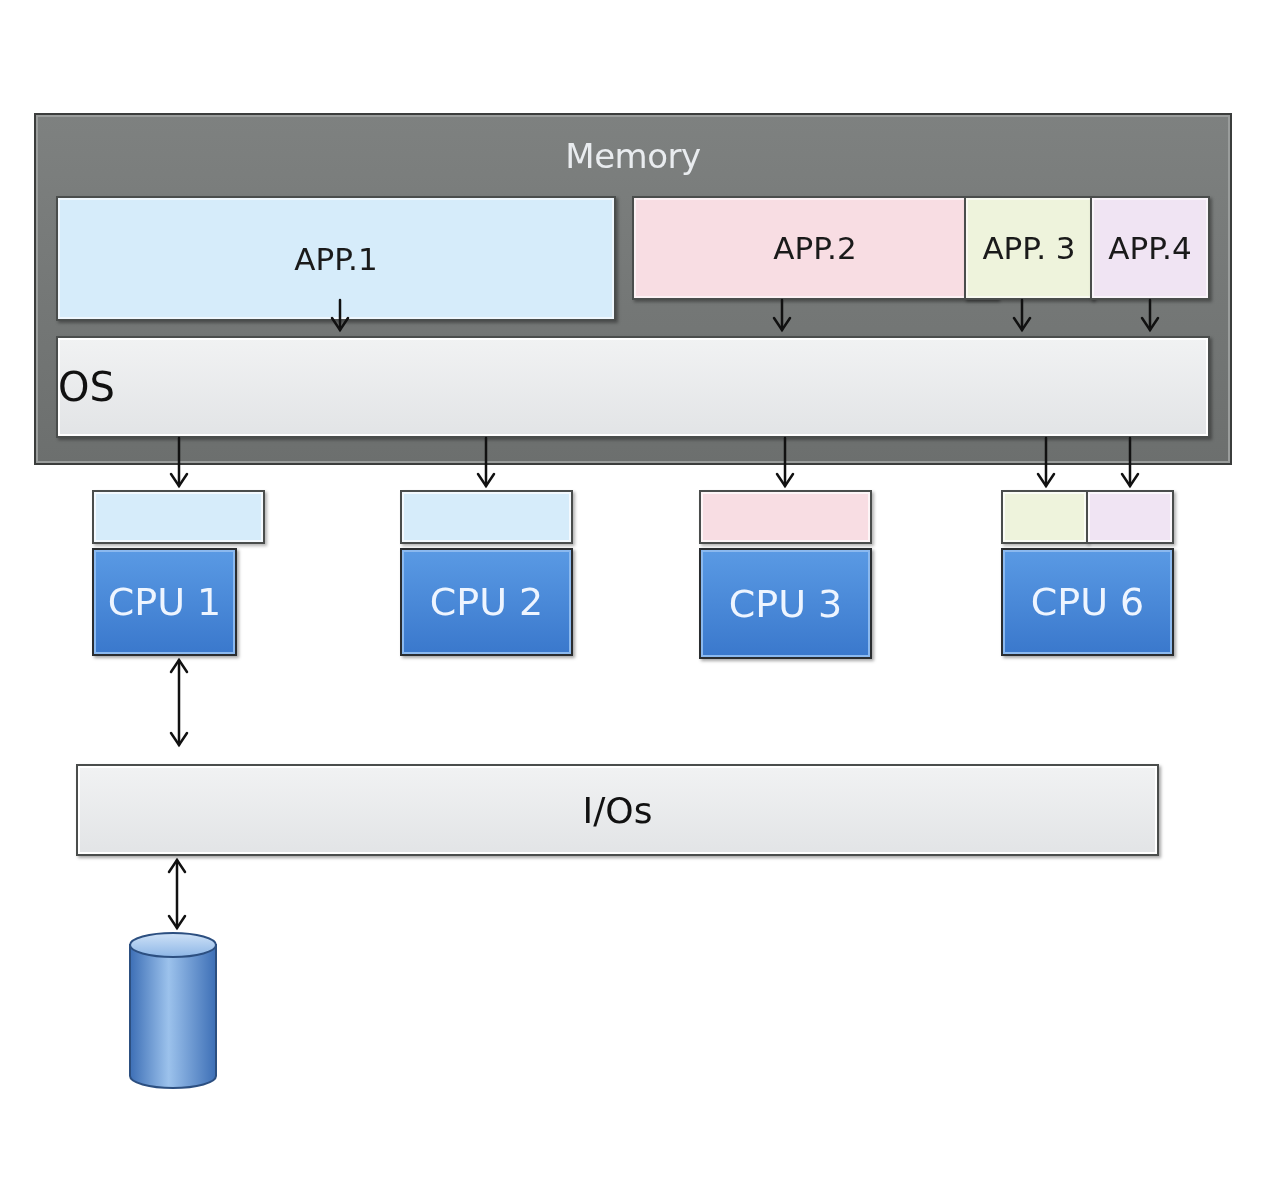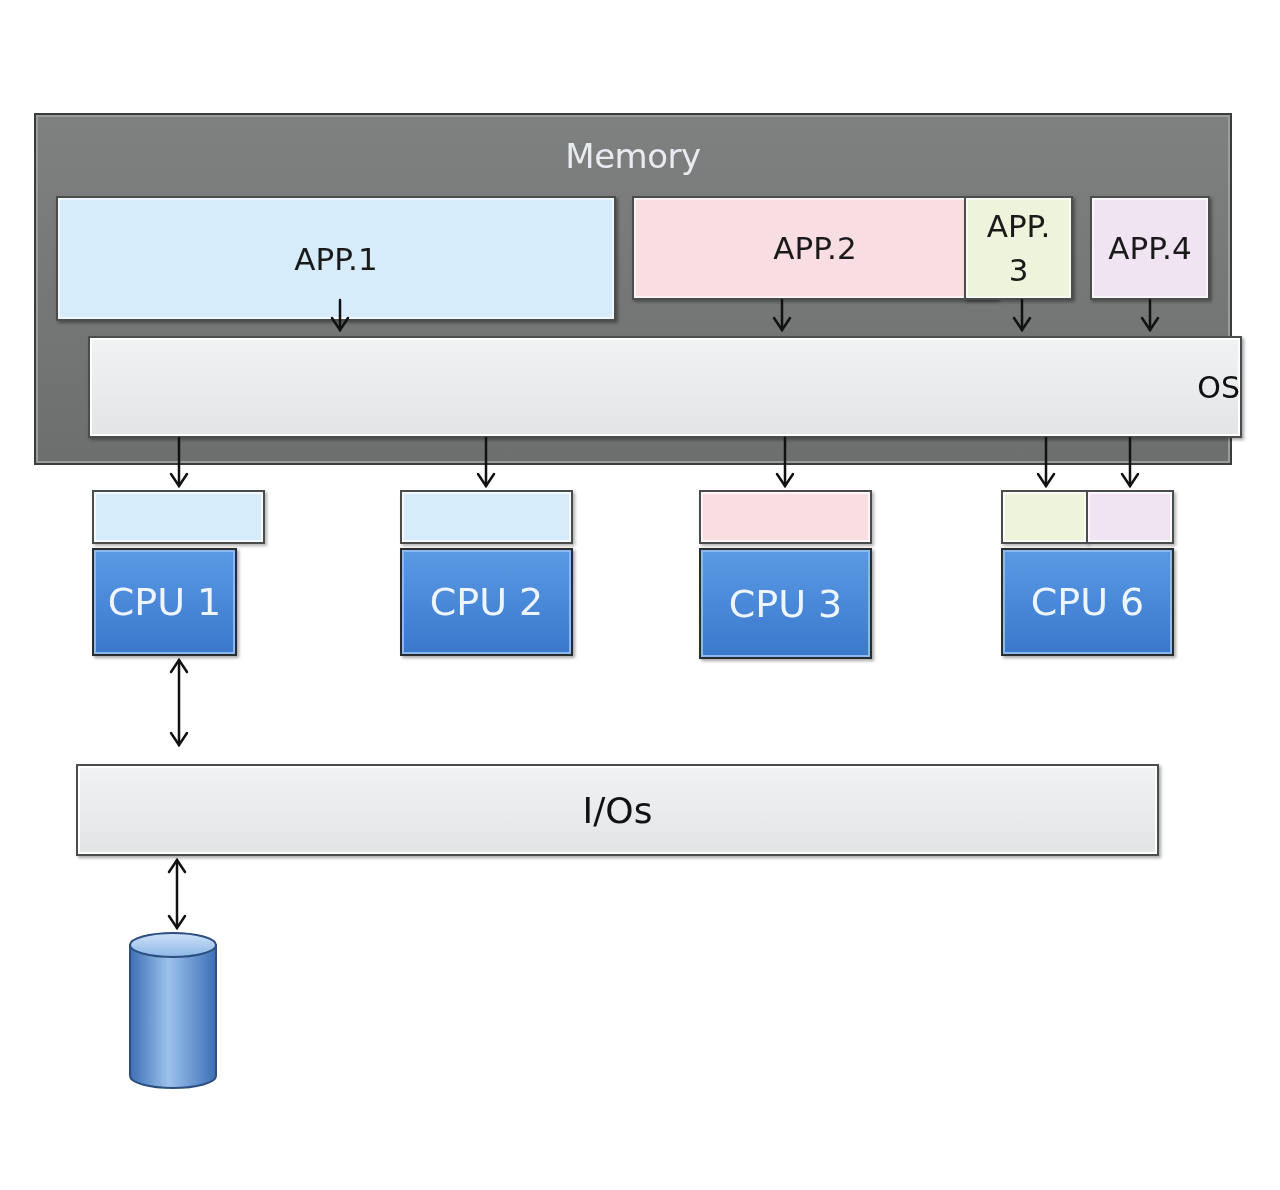--- a/index.html
+++ b/index.html
@@ -7,23 +7,23 @@
            font-family: "DejaVu Sans", "Liberation Sans", sans-serif; }
     .abs { position: absolute; box-sizing: border-box; }
     .memory { left: 34px; top: 113px; width: 1198px; height: 352px;
               background: linear-gradient(#7e8180, #6c6f6e);
               border: 2px solid #3b3d3c; box-shadow: inset 0 0 0 2px #9a9d9c; }
     .mem-title { left: 34px; top: 136px; width: 1198px; text-align: center;
                  color: #e9ecef; font-size: 34px; letter-spacing: -0.5px; }
     .app { display: flex; align-items: center; justify-content: center; text-align: center;
            color: #1a1a1a; font-size: 31px; line-height: 44px;
            border: 2px solid #4a4d4c; box-shadow: inset 0 0 0 2px rgba(255,255,255,0.6), 2px 2px 3px rgba(0,0,0,0.35); }
-    .os { display: flex; align-items: center; justify-content: flex-end;
-          background: linear-gradient(#f1f2f3, #e2e4e6); color: #111; font-size: 30px;
-          border: 2px solid #4a4d4c; box-shadow: inset 0 0 0 2px #ffffff, 2px 2px 3px rgba(0,0,0,0.35); margin-left: 32px; }
+    .os { display: flex; align-items: center; justify-content: flex-start;
+          background: linear-gradient(#f1f2f3, #e2e4e6); color: #111; font-size: 40px;
+          border: 2px solid #4a4d4c; box-shadow: inset 0 0 0 2px #ffffff, 2px 2px 3px rgba(0,0,0,0.35); }
     .slot { border: 2px solid #4a4d4c; box-shadow: inset 0 0 0 2px rgba(255,255,255,0.7), 2px 2px 3px rgba(0,0,0,0.3); }
     .cpu { display: flex; align-items: center; justify-content: center;
            background: linear-gradient(#5a9ae4, #3a78cc); color: #eef5ff; font-size: 38px;
            border: 2px solid #2a2d30; box-shadow: inset 0 0 0 2px #8bb9ef, 2px 2px 3px rgba(0,0,0,0.35); }
     .ios { display: flex; align-items: center; justify-content: center;
            background: linear-gradient(#f1f2f3, #e2e4e6); color: #111; font-size: 36px;
            border: 2px solid #4a4d4c; box-shadow: inset 0 0 0 2px #ffffff, 2px 2px 3px rgba(0,0,0,0.35); }
     svg.overlay { position: absolute; left: 0; top: 0; }
   </style>
 </head>
@@ -31,21 +31,21 @@
 
 <div class="abs memory"></div>
 <div class="abs mem-title">Memory</div>
 
 <div class="abs app" id="app1" style="left: 56px; top: 196px; width: 560px; height: 125px; background: linear-gradient(rgb(214, 236, 250), rgb(214, 236, 250));">
   <span>APP.1</span>
 </div>
 <div class="abs app" id="app2" style="left: 632px; top: 196px; width: 366px; height: 104px; background: linear-gradient(rgb(248, 221, 227), rgb(248, 221, 227));">
   <span>APP.2</span>
 </div>
-<div class="abs app" id="app3" style="left: 964px; top: 196px; width: 109px; height: 104px; padding: 0px 14px; background: linear-gradient(rgb(238, 243, 220), rgb(238, 243, 220));">
+<div class="abs app" id="app3" style="left: 964px; top: 196px; width: 130px; height: 104px; padding: 0px 14px; background: linear-gradient(rgb(238, 243, 220), rgb(238, 243, 220));">
   <span>APP. 3</span>
 </div>
 <div class="abs app" id="app4" style="left: 1090px; top: 196px; width: 120px; height: 104px; background: linear-gradient(rgb(240, 228, 243), rgb(240, 228, 243));">
   <span>APP.4</span>
 </div>
 
 <div class="abs os" style="left:56px; top:336px; width:1154px; height:102px;">
   <span>OS</span>
 </div>
 

